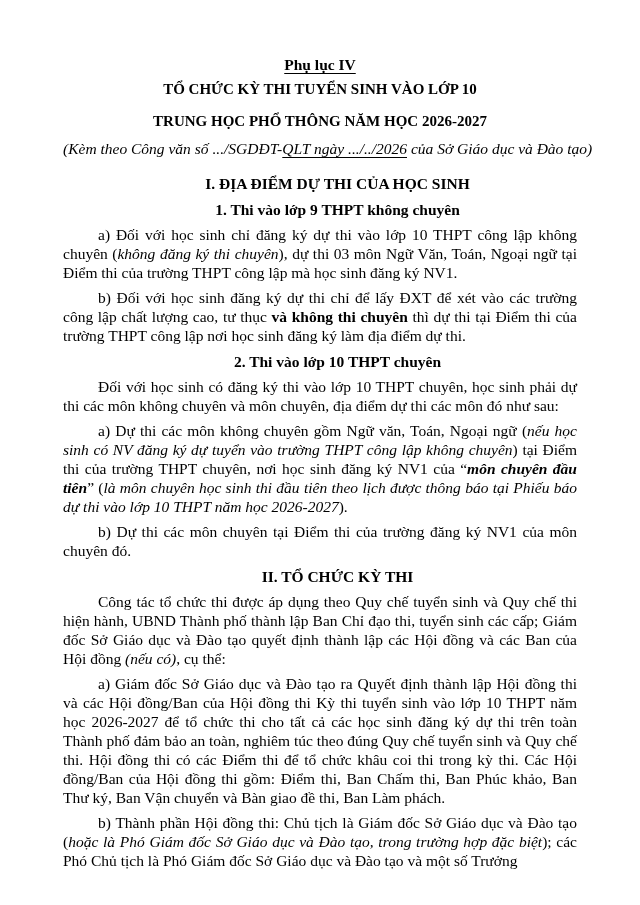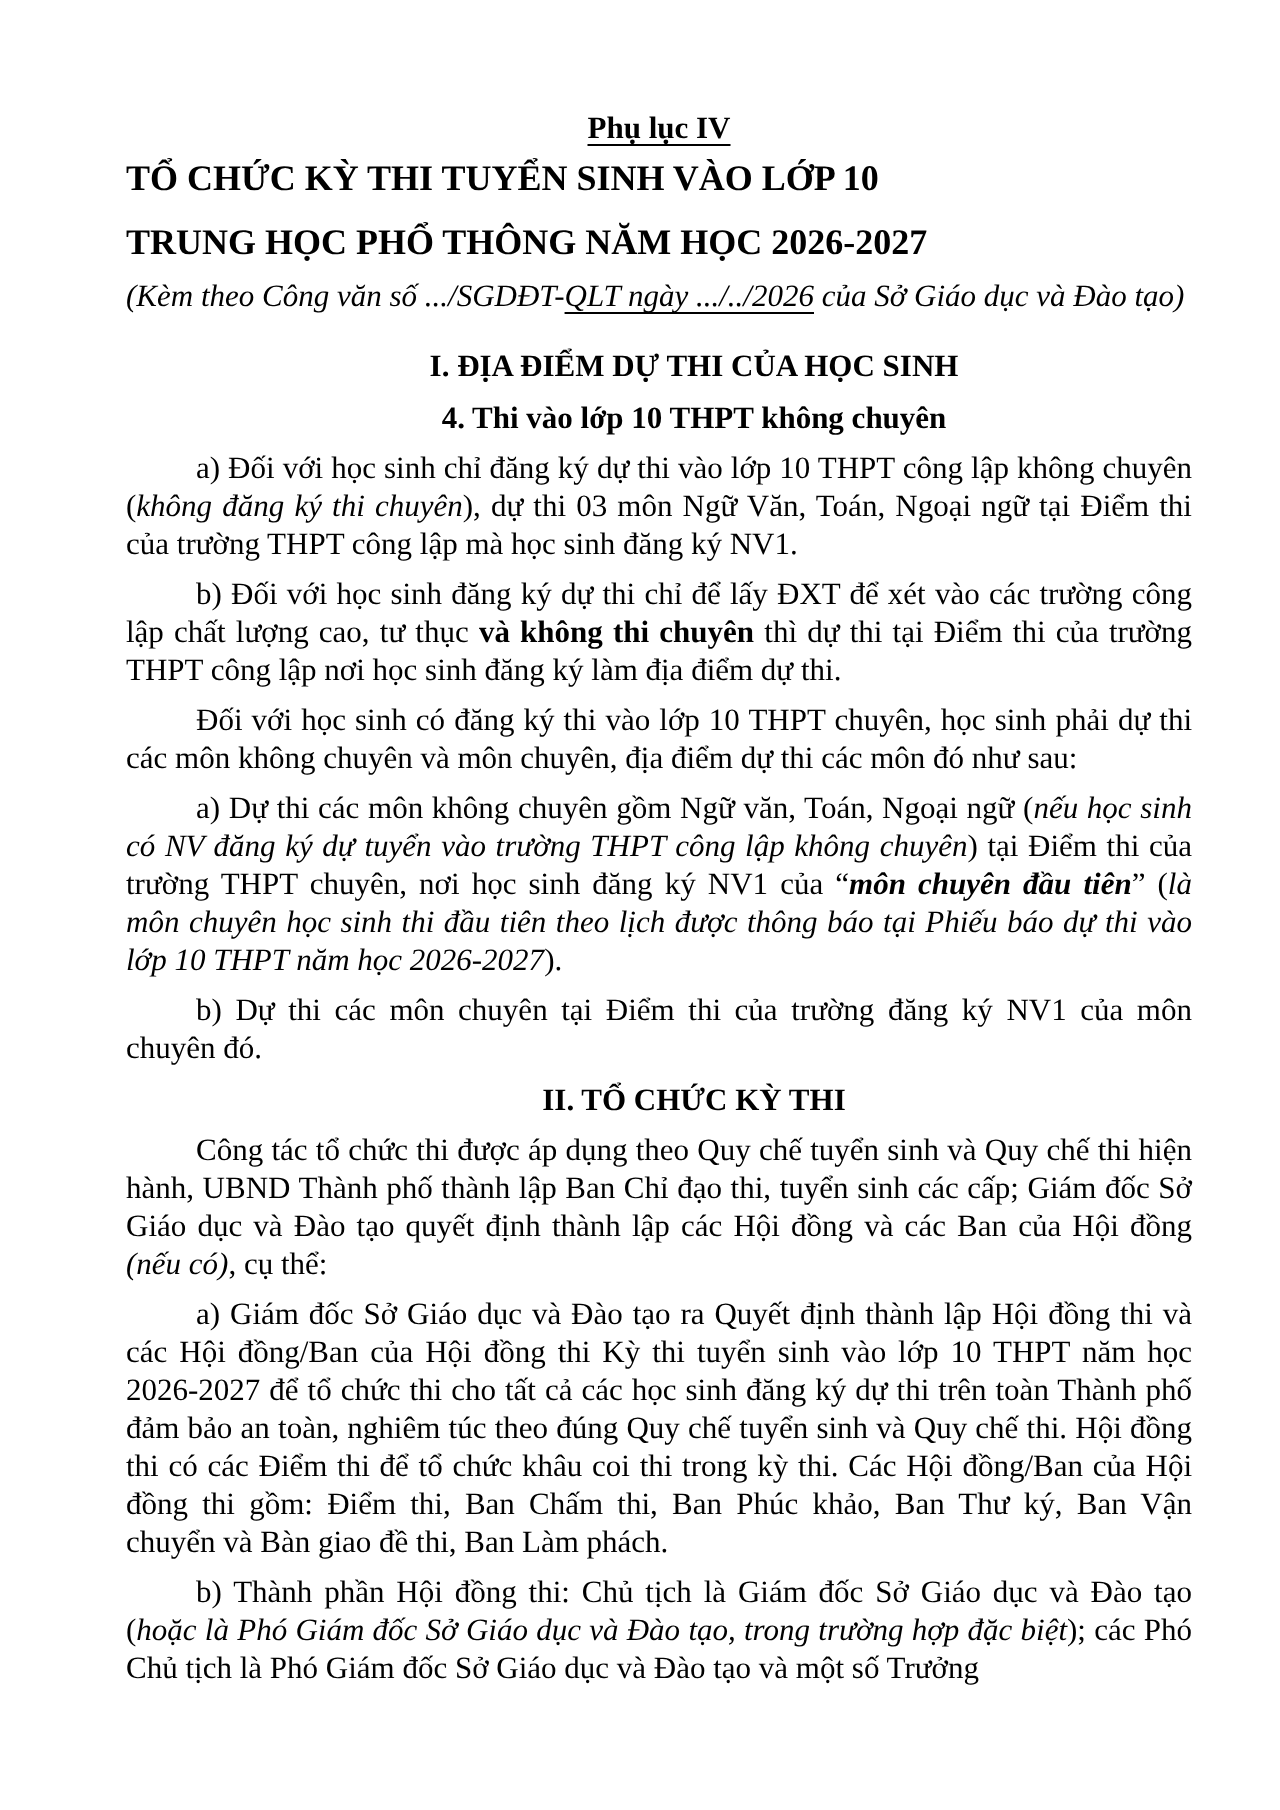--- a/index.html
+++ b/index.html
@@ -2,51 +2,52 @@
 <html><head>
 <meta charset="utf-8">
 <style>
   html, body { margin: 0; padding: 0; background: #ffffff; }
   .page {
     position: relative;
     width: 640px;
     height: 905px;
     box-sizing: border-box;
     margin: 0;
-    padding: 55px 44px 0 63px;
+    padding: 55px 63px 0 63px;
     background: #ffffff;
     color: #000000;
     font-family: "Liberation Serif", "DejaVu Serif", serif;
     font-size: 15.5px;
     line-height: 19px;
     overflow: hidden;
   }
   .blk { margin: 0; }
   .appendix { text-align: center; }
-  .title { font-size: 18px; line-height: 19.5px; margin-top: 6px; }
+  .title { text-align: center; font-size: 15px; line-height: 19.5px; margin-top: 6px; }
   .title + .title { margin-top: 12px; }
   .subtitle { text-align: left; margin-top: 8px; margin-bottom: 16px; white-space: nowrap; }
   .heading { text-indent: 35px; margin-top: 7px; text-align: center; }
   .para { text-align: justify; text-indent: 35px; margin-top: 6px; }
   .rb { font-weight: bold; }
   .ri { font-style: italic; }
   .ru { text-decoration: underline; text-underline-offset: 3px; }
 </style>
 </head>
 <body>
 
 <div class="page">
     <div class="blk appendix"><span class="rb ru">Phụ lục IV</span></div>
     <div class="blk title"><span class="rb">TỔ CHỨC KỲ THI TUYỂN SINH VÀO LỚP 10</span></div>
     <div class="blk title"><span class="rb">TRUNG HỌC PHỔ THÔNG NĂM HỌC 2026-2027</span></div>
     <div class="blk subtitle"><span class="ri">(Kèm theo Công văn số .../SGDĐT-</span><span class="ri ru">QLT ngày .../../2026</span><span class="ri"> của Sở Giáo dục và Đào tạo)</span></div>
     <div class="blk heading"><span class="rb">I. ĐỊA ĐIỂM DỰ THI CỦA HỌC SINH</span></div>
-    <div class="blk heading"><span class="rb">4. Thi vào lớp 10 THPT không chuyên</span></div>
+    <div class="blk heading"><span class="rb">1. Thi vào lớp 9 THPT không chuyên</span></div>
     <div class="blk para"><span>a) Đối với học sinh chỉ đăng ký dự thi vào lớp 10 THPT công lập không chuyên (</span><span class="ri">không đăng ký thi chuyên</span><span>), dự thi 03 môn Ngữ Văn, Toán, Ngoại ngữ tại Điểm thi của trường THPT công lập mà học sinh đăng ký NV1.</span></div>
     <div class="blk para"><span>b) Đối với học sinh đăng ký dự thi chỉ để lấy ĐXT để xét vào các trường công lập chất lượng cao, tư thục </span><span class="rb">và không thi chuyên</span><span> thì dự thi tại Điểm thi của trường THPT công lập nơi học sinh đăng ký làm địa điểm dự thi.</span></div>
+    <div class="blk heading"><span class="rb">2. Thi vào lớp 10 THPT chuyên</span></div>
     <div class="blk para"><span>Đối với học sinh có đăng ký thi vào lớp 10 THPT chuyên, học sinh phải dự thi các môn không chuyên và môn chuyên, địa điểm dự thi các môn đó như sau:</span></div>
     <div class="blk para"><span>a) Dự thi các môn không chuyên gồm Ngữ văn, Toán, Ngoại ngữ (</span><span class="ri">nếu học sinh có NV đăng ký dự tuyển vào trường THPT công lập không chuyên</span><span>) tại Điểm thi của trường THPT chuyên, nơi học sinh đăng ký NV1 của “</span><span class="rb ri">môn chuyên đầu tiên</span><span>” (</span><span class="ri">là môn chuyên học sinh thi đầu tiên theo lịch được thông báo tại Phiếu báo dự thi vào lớp 10 THPT năm học 2026-2027</span><span>).</span></div>
     <div class="blk para"><span>b) Dự thi các môn chuyên tại Điểm thi của trường đăng ký NV1 của môn chuyên đó.</span></div>
     <div class="blk heading"><span class="rb">II. TỔ CHỨC KỲ THI</span></div>
     <div class="blk para"><span>Công tác tổ chức thi được áp dụng theo Quy chế tuyển sinh và Quy chế thi hiện hành, UBND Thành phố thành lập Ban Chỉ đạo thi, tuyển sinh các cấp; Giám đốc Sở Giáo dục và Đào tạo quyết định thành lập các Hội đồng và các Ban của Hội đồng </span><span class="ri">(nếu có)</span><span>, cụ thể:</span></div>
     <div class="blk para"><span>a) Giám đốc Sở Giáo dục và Đào tạo ra Quyết định thành lập Hội đồng thi và các Hội đồng/Ban của Hội đồng thi Kỳ thi tuyển sinh vào lớp 10 THPT năm học 2026-2027 để tổ chức thi cho tất cả các học sinh đăng ký dự thi trên toàn Thành phố đảm bảo an toàn, nghiêm túc theo đúng Quy chế tuyển sinh và Quy chế thi. Hội đồng thi có các Điểm thi để tổ chức khâu coi thi trong kỳ thi. Các Hội đồng/Ban của Hội đồng thi gồm: Điểm thi, Ban Chấm thi, Ban Phúc khảo, Ban Thư ký, Ban Vận chuyển và Bàn giao đề thi, Ban Làm phách.</span></div>
     <div class="blk para"><span>b) Thành phần Hội đồng thi: Chủ tịch là Giám đốc Sở Giáo dục và Đào tạo (</span><span class="ri">hoặc là Phó Giám đốc Sở Giáo dục và Đào tạo, trong trường hợp đặc biệt</span><span>); các Phó Chủ tịch là Phó Giám đốc Sở Giáo dục và Đào tạo và một số Trưởng</span></div>
   </div>
 
 </body></html>

